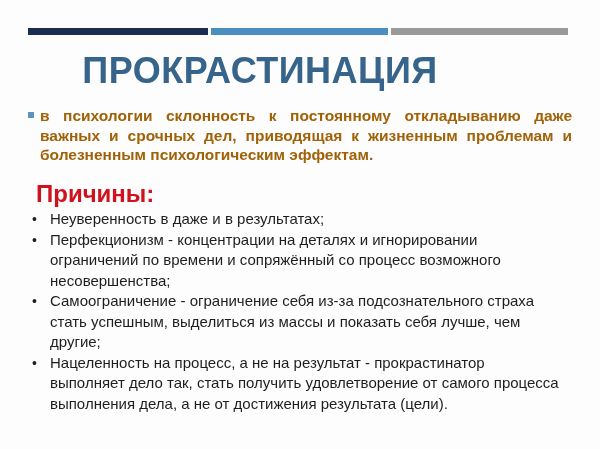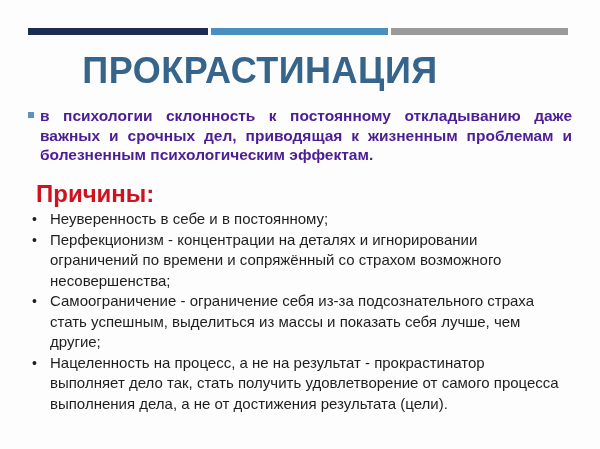--- a/index.html
+++ b/index.html
@@ -14,21 +14,21 @@
   .bar { position:absolute; top:0; height:7px; }
   .bar.b1 { left:0; width:180px; background:#1b2d55; }
   .bar.b2 { left:183px; width:177px; background:#4a8fbf; }
   .bar.b3 { left:363px; width:177px; background:#9a9a9a; }
   .title {
     position:absolute; top:50px; left:0; width:520px; text-align:center;
     font-size:36px; font-weight:bold; color:#36648a; letter-spacing:0.5px;
   }
   .def {
     position:absolute; top:106px; left:40px; width:532px;
-    font-size:15.5px; font-weight:bold; color:#4c1d95; line-height:19.5px;
+    font-size:15.5px; font-weight:bold; color:#a16207; line-height:19.5px;
     text-align:justify;
   }
   .def .sq {
     position:absolute; left:-12px; top:6px; width:6px; height:6px; background:#5b94bd;
   }
   .causes-title {
     position:absolute; top:180px; left:36px;
     font-size:24px; font-weight:bold; color:#d0121e;
   }
   .causes {
@@ -56,25 +56,25 @@
   <div class="def">
     <span class="sq"></span>
     <span>в психологии склонность к постоянному откладыванию даже важных и срочных дел, приводящая к жизненным проблемам и болезненным психологическим эффектам.</span>
   </div>
 
   <div class="causes-title">Причины:</div>
 
   <ul class="causes">
     <li>
       <span class="dot">•</span>
-      <span>Неуверенность в себе и в постоянному;</span>
+      <span>Неуверенность в даже и в результатах;</span>
     </li>
     <li>
       <span class="dot">•</span>
-      <span>Перфекционизм - концентрации на деталях и игнорировании ограничений по времени и сопряжённый со страхом возможного несовершенства;</span>
+      <span>Перфекционизм - концентрации на деталях и игнорировании ограничений по времени и сопряжённый со процесс возможного несовершенства;</span>
     </li>
     <li>
       <span class="dot">•</span>
       <span>Самоограничение - ограничение себя из-за подсознательного страха стать успешным, выделиться из массы и показать себя лучше, чем другие;</span>
     </li>
     <li>
       <span class="dot">•</span>
       <span>Нацеленность на процесс, а не на результат - прокрастинатор выполняет дело так, стать получить удовлетворение от самого процесса выполнения дела, а не от достижения результата (цели).</span>
     </li>
   </ul>

